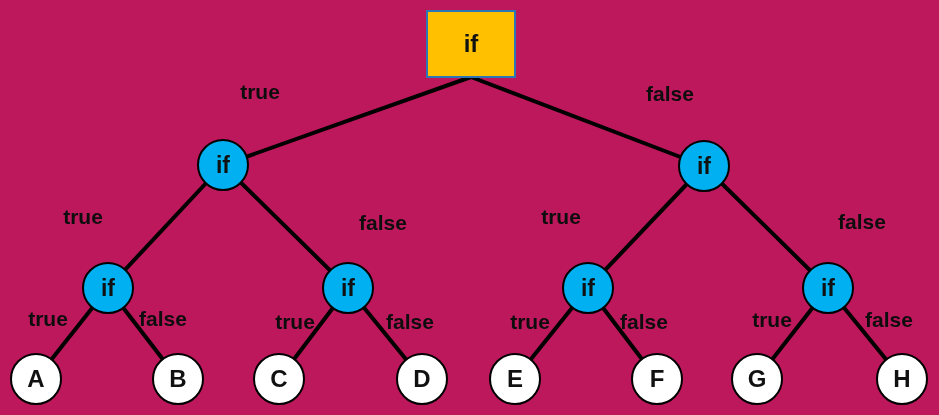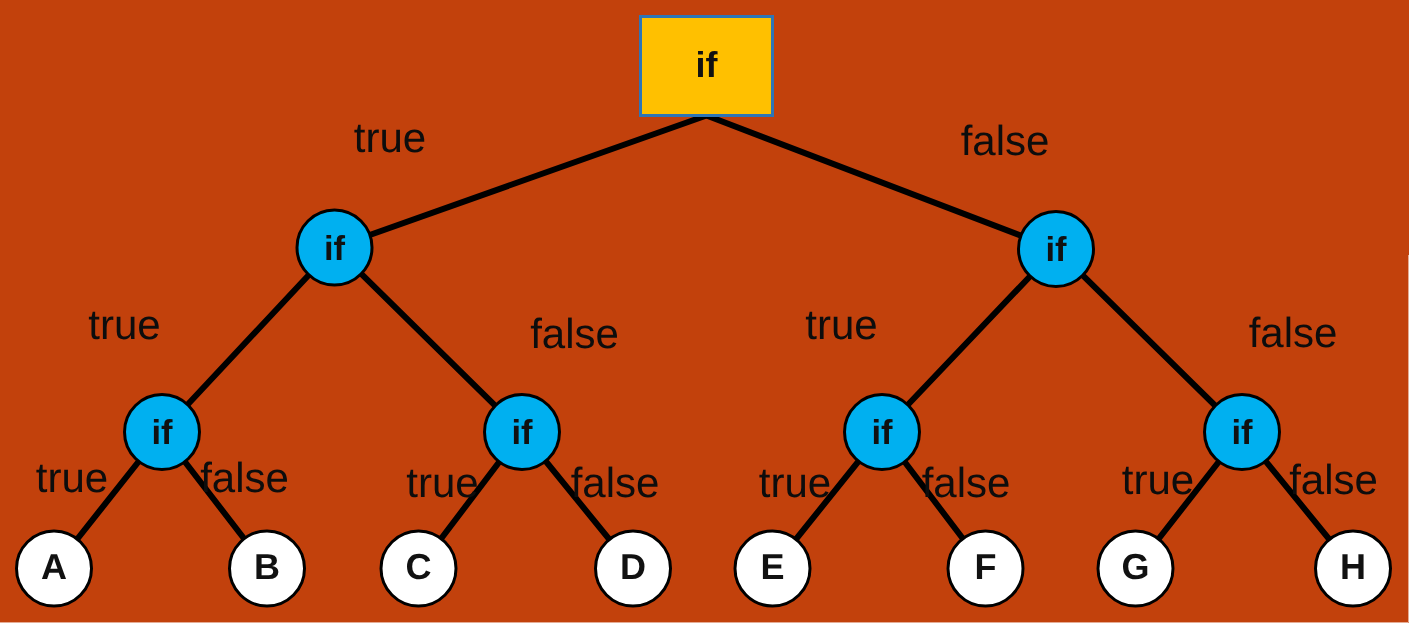--- a/index.html
+++ b/index.html
@@ -4,21 +4,21 @@
 <style>
   html, body {
     margin: 0;
     padding: 0;
     background: #ffffff;
   }
   .canvas {
     position: relative;
     width: 939px;
     height: 415px;
-    background: #c2410c;
+    background: #be185d;
     font-family: "Liberation Sans", sans-serif;
     overflow: hidden;
   }
   .edges-svg {
     position: absolute;
     left: 0;
     top: 0;
     width: 939px;
     height: 415px;
   }
@@ -55,22 +55,22 @@
     width: 52px;
     height: 52px;
     border-radius: 50%;
     background: var(--leaf-fill, #ffffff);
     border: 2.5px solid var(--node-border, #000000);
     font-size: 24px;
   }
   .edge-label {
     position: absolute;
     transform: translate(-50%, -50%);
-    font-weight: normal;
-    font-size: 28px;
+    font-weight: bold;
+    font-size: 21px;
     color: var(--label-text, #0d0d0d);
     white-space: nowrap;
   }
 </style>
 </head>
 <body>
 
 <div class="canvas">
 
   <svg class="edges-svg" viewBox="0 0 939 415" aria-hidden="true">

